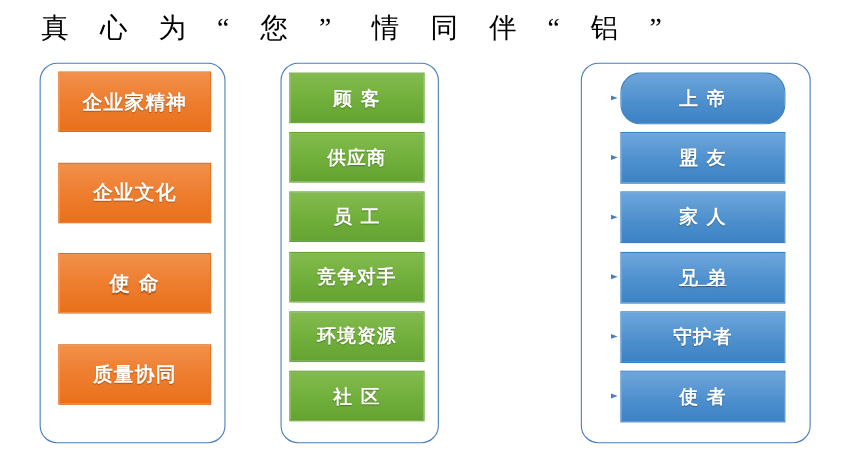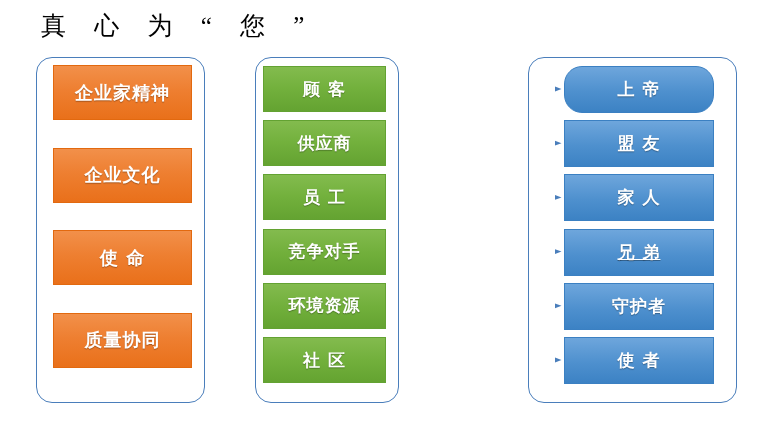--- a/index.html
+++ b/index.html
@@ -17,22 +17,21 @@
 
   
   #title-bar {
     position: absolute;
     left: 0;
     top: 2px;
     width: 650px;
     height: 46px;
     display: flex;
     align-items: center;
-    justify-content: flex-start;
-    margin-left: 41px;
+    justify-content: center;
   }
   .title-seg {
     font-family: "Liberation Serif", "DejaVu Serif", serif;
     font-size: 25px;
     color: #000000;
     letter-spacing: 11px;
     white-space: pre;
   }
   .title-gap { display: inline-block; width: 26px; }
 
@@ -98,20 +97,21 @@
     width: 770px; height: 429px;
     pointer-events: none;
   }
 </style>
 </head>
 <body>
 
 <div id="title-bar">
   <span class="title-seg">真 心 为 “ 您 ”</span>
   <span class="title-gap"></span>
+  <span class="title-seg">情 同 伴 “ 铝 ”</span>
 </div>
 
 <div class="column-frame" id="left-frame"></div>
 <div class="column-frame" id="middle-frame"></div>
 <div class="column-frame" id="right-frame"></div>
 
 <svg id="connectors" viewBox="0 0 770 429" width="770" height="429">
   <defs>
     <marker id="arrowhead" markerWidth="7" markerHeight="7" refX="6" refY="3" orient="auto" markerUnits="userSpaceOnUse">
       <path d="M0,0.6 L6.5,3 L0,5.4 z" fill="#4A7EBB"></path>

